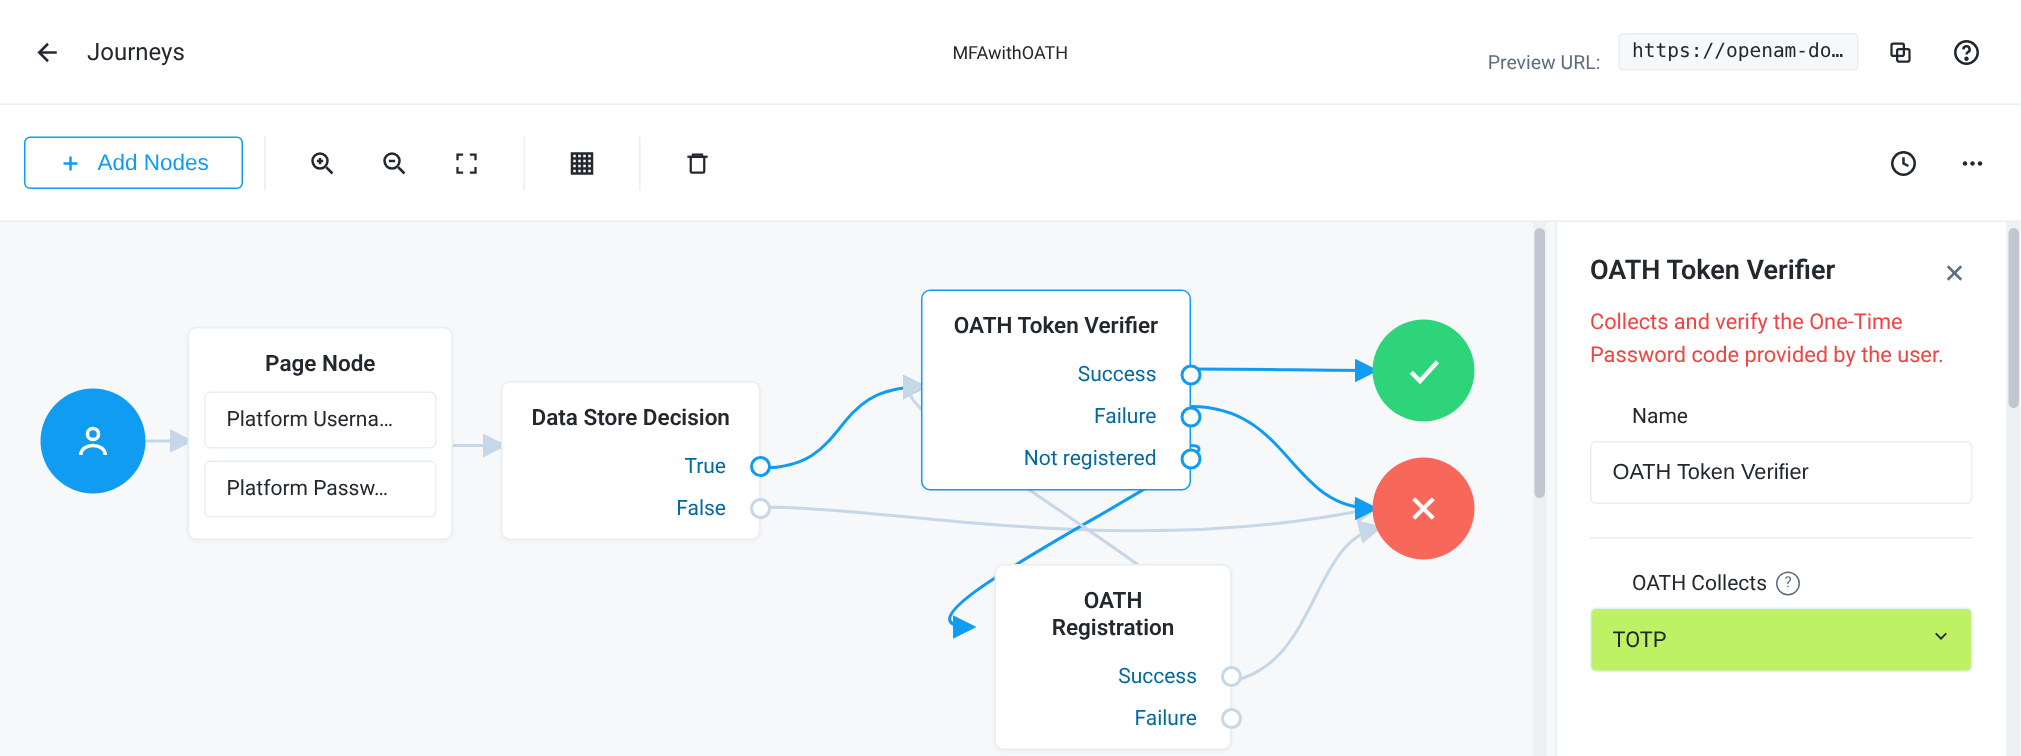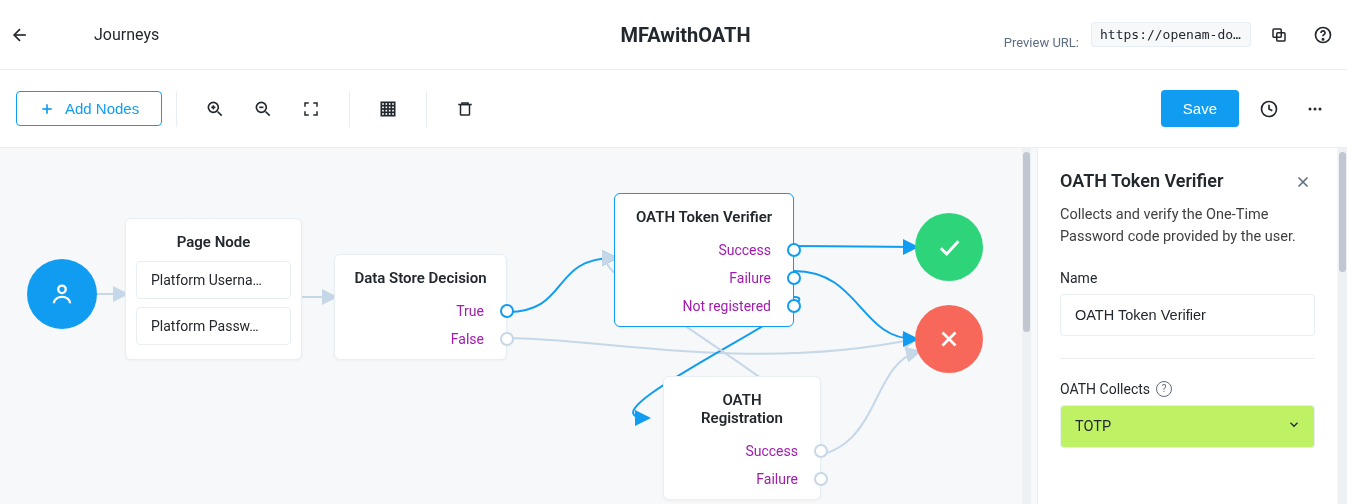--- a/index.html
+++ b/index.html
@@ -1,22 +1,22 @@
 <!DOCTYPE html>
 <html><head>
 <meta charset="utf-8">
 <style>
 * { box-sizing: border-box; margin: 0; padding: 0; }
 body { font-family: -apple-system, BlinkMacSystemFont, "Segoe UI", Roboto, sans-serif; font-size: 14px; color: #23282e; background: #fff; width: 1347px; height: 504px; overflow: hidden; position: relative; }
 
 
-.header { height: 70px; border-bottom: 1px solid #e7eef4; display: flex; align-items: center; padding: 0 8px; position: relative; gap: 48px; }
+.header { height: 70px; border-bottom: 1px solid #e7eef4; display: flex; align-items: center; padding: 0 20px; position: relative; }
 .back-arrow { width: 24px; height: 24px; cursor: pointer; display:flex; align-items:center; justify-content:center; color:#23282e; }
 .breadcrumb { margin-left: 14px; font-size: 16px; color: #23282e; }
-.page-title { position: absolute; left: 50%; transform: translateX(-50%); font-weight: 700; font-size: 20px; margin-left: 12px; }
+.page-title { position: absolute; left: 50%; transform: translateX(-50%); font-weight: 400; font-size: 12px; }
 .header-right { margin-left: auto; display: flex; align-items: center; gap: 12px; }
 .preview-label { font-size: 13px; color: #5e6d82; margin-top: 16px; }
 .url-box { font-family: ui-monospace, Menlo, monospace; background: #f6f8fa; border: 1px solid #e7eef4; padding: 4px 8px; font-size: 13px; border-radius: 3px; max-width:160px; white-space:nowrap; overflow:hidden; text-overflow:ellipsis;}
 .icon-btn { width: 32px; height: 32px; display:flex; align-items:center; justify-content:center; cursor:pointer; color:#23282e; border-radius:4px; }
 
 
 .toolbar { height: 78px; border-bottom: 1px solid #e7eef4; display: flex; align-items: center; padding: 0 16px; }
 .add-nodes-btn { display:flex; align-items:center; gap:10px; border:1px solid #109cf1; color:#109cf1; background:#fff; padding: 8px 22px; border-radius:4px; font-size:15px; cursor:pointer; }
 .tb-group { display:flex; align-items:center; }
 .tb-sep { width:1px; height:36px; background:#e7eef4; margin:0 14px; }
@@ -26,38 +26,38 @@
 
 
 .canvas-wrap { position:absolute; top:148px; left:0; right:0; bottom:0; background:#f6f8fa; }
 .canvas { position:absolute; inset:0; }
 svg.edges { position:absolute; inset:0; width:100%; height:100%; pointer-events:none; }
 
 .node { position:absolute; background:#fff; border:1px solid #e7eef4; border-radius:6px; box-shadow:0 1px 3px rgba(0,0,0,0.04); }
 .node.selected { border-color:#109cf1; }
 .node-title { padding:14px 18px 10px; font-weight:600; font-size:15px; text-align:center; color:#23282e; }
 .node-rows { padding:0 0 6px; }
-.node-row { padding:6px 22px 6px 18px; font-size:14px; color:#a21caf; text-align:right; position:relative; }
+.node-row { padding:6px 22px 6px 18px; font-size:14px; color:#0369a1; text-align:right; position:relative; }
 .out-port { position:absolute; right:-8px; top:50%; transform:translateY(-50%); width:14px; height:14px; border-radius:50%; background:#fff; border:2px solid #109cf1; }
 .out-port.light { border-color:#c6d7e8; }
 
 .sub-card { margin:0 10px 8px; border:1px solid #e7eef4; border-radius:4px; padding:10px 14px; font-size:14px; color:#23282e; text-align:left; white-space:nowrap; overflow:hidden; text-overflow:ellipsis; position:relative;}
 
 .start-circle { position:absolute; width:70px; height:70px; border-radius:50%; background:#109cf1; display:flex; align-items:center; justify-content:center; color:#fff; }
 .end-circle { position:absolute; width:68px; height:68px; border-radius:50%; display:flex; align-items:center; justify-content:center; color:#fff; }
 .end-success { background:#2ed47a; }
 .end-fail { background:#f7685b; }
 
 
 .side-panel { position:absolute; top:148px; right:10px; width:300px; bottom:0; background:#fff; border-left:1px solid #e7eef4; padding:22px 22px 10px; overflow:auto; }
 .sp-header { display:flex; align-items:flex-start; justify-content:space-between; }
 .sp-title { font-size:18px; font-weight:600; }
 .sp-close { color:#5e6d82; cursor:pointer; width:24px; height:24px; display:flex; align-items:center; justify-content:center;}
-.sp-desc { margin-top:10px; color:#404040; font-size:14.5px; line-height:1.5; }
-.sp-label { margin-top:22px; font-size:14px; color:#23282e; display:flex; align-items:center; gap:6px;}
+.sp-desc { margin-top:10px; color:#ef4444; font-size:14.5px; line-height:1.5; }
+.sp-label { margin-top:22px; font-size:14px; color:#23282e; display:flex; align-items:center; gap:6px;margin-left:28px;}
 .sp-input { margin-top:8px; width:100%; padding:12px 14px; border:1px solid #e7eef4; border-radius:4px; font-size:14.5px; color:#23282e; background:#fff; }
 .sp-sep { height:1px; background:#e7eef4; margin:22px 0 0; }
 .sp-select-wrap { margin-top:8px; position:relative; }
 .sp-select { width:100%; padding:12px 14px; border:1px solid #e7eef4; border-radius:4px; font-size:14.5px; color:#23282e; appearance:none; background:#bef264; }
 .sp-caret { position:absolute; right:14px; top:50%; transform:translateY(-50%); pointer-events:none; color:#23282e; }
 .help-circle { width:16px; height:16px; border:1px solid #5e6d82; border-radius:50%; display:inline-flex; align-items:center; justify-content:center; font-size:10px; color:#5e6d82; }
 
 
 .scroll-v { position:absolute; top:148px; right:0; width:9px; bottom:0; background:#eef1f4;}
 .scroll-v .thumb { position:absolute; left:1px; right:1px; top:4px; height:120px; background:#c0c7d0; border-radius:4px;}
@@ -144,21 +144,20 @@
   <div class="tb-sep"></div>
   <div class="tb-icon">
     <svg width="18" height="18" viewBox="0 0 24 24" fill="none" stroke="currentColor" stroke-width="2">
         <polyline points="3 6 5 6 21 6"></polyline>
         <path d="M8 6V4h8v2"></path>
         <rect x="6" y="6" width="12" height="14" rx="1"></rect>
       </svg>
   </div>
 
   <div class="toolbar-right">
-    <button class="save-btn">Save</button>
     <div class="icon-btn">
       <svg width="20" height="20" viewBox="0 0 24 24" fill="none" stroke="currentColor" stroke-width="2">
           <circle cx="12" cy="12" r="9"></circle>
           <polyline points="12 7 12 12 16 14"></polyline>
         </svg>
     </div>
     <div class="icon-btn">
       <svg width="20" height="20" viewBox="0 0 24 24" fill="currentColor">
           <circle cx="6" cy="12" r="1.8"></circle>
           <circle cx="12" cy="12" r="1.8"></circle>

